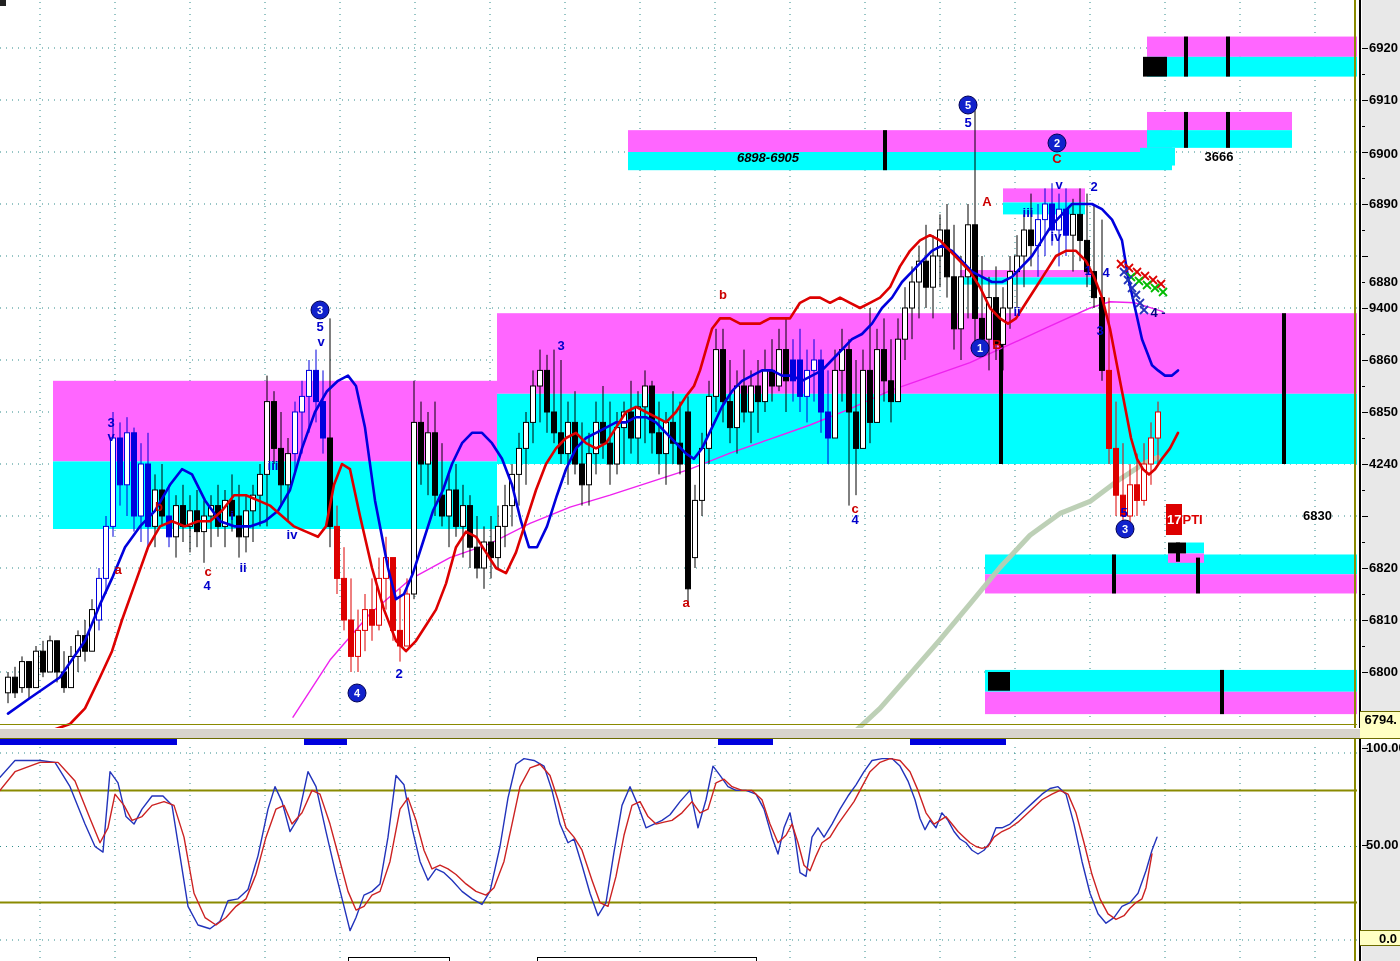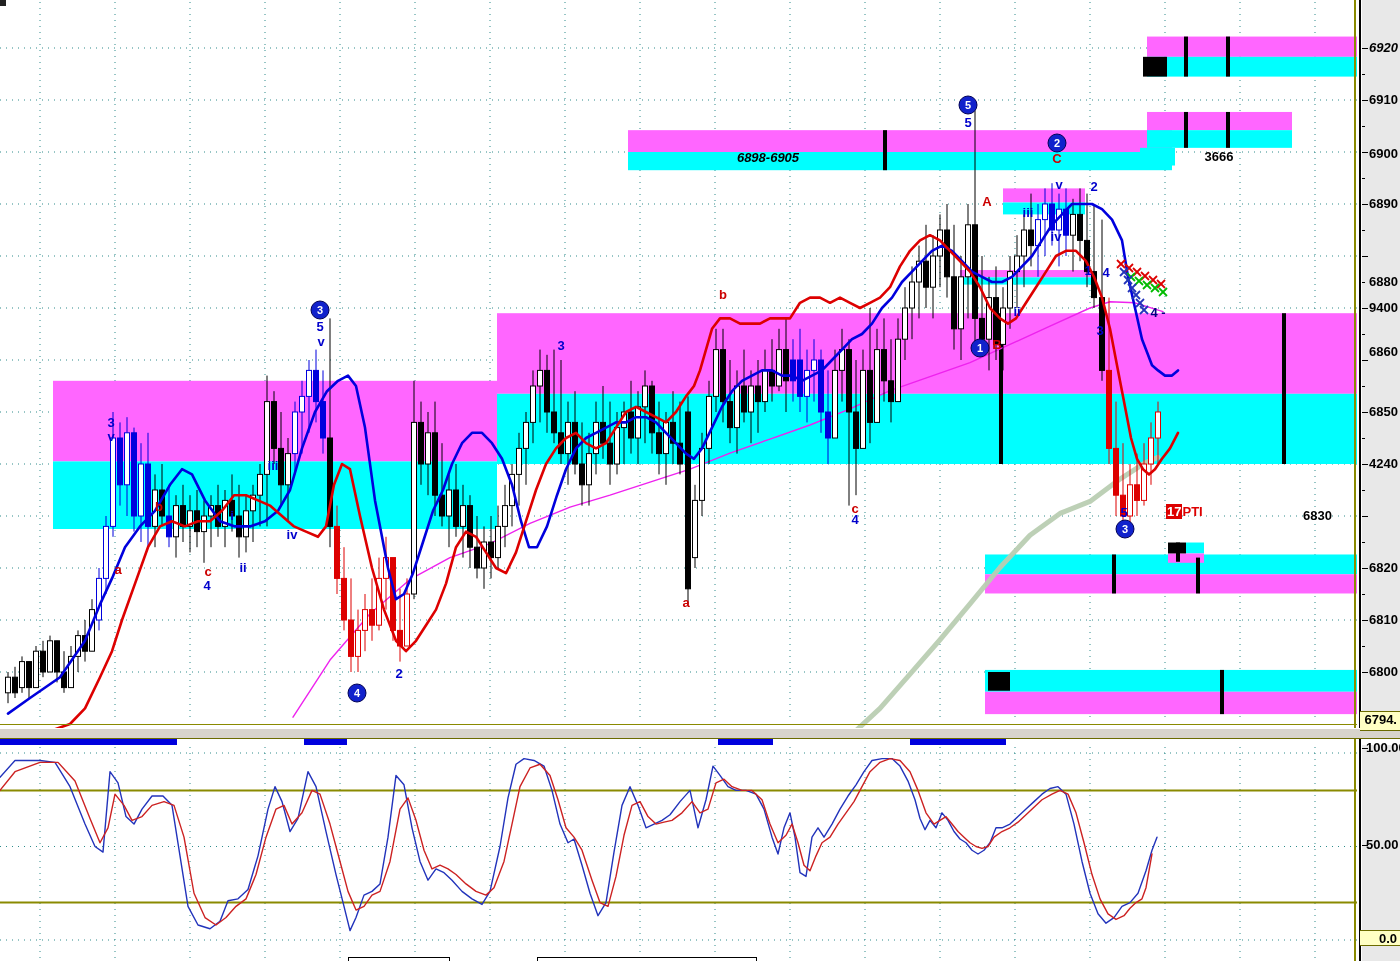--- a/index.html
+++ b/index.html
@@ -21,21 +21,21 @@
   #separator{position:absolute;left:0;top:728px;width:1400px;height:9px;background:#d8d4cc;
              border-top:1px solid #ffffff;border-bottom:1px solid #6b6b00;}
   .blue-seg{position:absolute;top:739px;height:6px;background:#0000dd;}
   
   .wl{position:absolute;transform:translate(-50%,-50%);font-size:13px;font-weight:bold;line-height:1;white-space:nowrap;}
   .wl.blue{color:#0000cc;} .wl.red{color:#cc0000;} .wl.navy{color:#000080;}
   .wl.circle{width:17px;height:17px;background:#1122cc;border:1px solid #000055;border-radius:50%;
              color:#fff;font-size:11px;display:flex;align-items:center;justify-content:center;}
   .zone-label{position:absolute;transform:translate(-50%,-50%);color:#000;font-size:13px;font-weight:bold;white-space:nowrap;}
   #pti{position:absolute;left:1166px;top:504px;display:flex;align-items:center;font-size:13px;font-weight:bold;}
-  #pti .num{background:#dd0000;color:#ffffff;padding:0 1px;}
+  #pti .num{background:#dd0000;color:#ffffff;padding:8px 1px;}
   #pti .txt{color:#dd0000;}
   #corner-mark{position:absolute;left:0;top:0;width:6px;height:6px;background:#222;}
   .bbox{position:absolute;top:957px;height:8px;background:#fff;border:1px solid #000;}
 </style>
 </head>
 <body>
 
 <div id="root">
   <svg id="main-svg" width="1400" height="961">
       <line x1="0" y1="48" x2="1357" y2="48" stroke="#2e8b8b" stroke-width="1" stroke-dasharray="1 5"></line>
@@ -508,21 +508,21 @@
   <div id="separator"></div>
 
   <div class="zone-label" style="left:768px;top:157px;font-style:italic;">6898-6905</div>
   <div class="zone-label" style="left:1219px;top:156px;">3666</div>
 
   <div id="pti">
     <span class="num">17</span>
     <span class="txt">PTI</span>
   </div>
 
-  <div class="ylw-box" style="top:711px;height:20px;line-height:15px;">6794.</div>
+  <div class="ylw-box" style="top:711px;height:28px;line-height:15px;">6794.</div>
   <div class="ylw-box" style="top:930px;height:16px;line-height:15px;">0.0</div>
 
   <div id="corner-mark"></div>
   <div id="overlay">
       <div class="wl blue" style="left: 111px; top: 422px;">3</div>
       <div class="wl blue" style="left: 111px; top: 436px;">v</div>
       <div class="wl red" style="left: 118px; top: 569px;">a</div>
       <div class="wl red" style="left: 159px; top: 506px;">b</div>
       <div class="wl red" style="left: 208px; top: 571px;">c</div>
       <div class="wl blue" style="left: 207px; top: 585px;">4</div>
@@ -552,39 +552,39 @@
       <div class="wl blue" style="left: 1059px; top: 184px;">v</div>
       <div class="wl blue" style="left: 1056px; top: 236px;">iv</div>
       <div class="wl blue" style="left: 1094px; top: 186px;">2</div>
       <div class="wl blue" style="left: 1088px; top: 270px;">1</div>
       <div class="wl blue" style="left: 1106px; top: 272px;">4</div>
       <div class="wl blue" style="left: 1100px; top: 330px;">3</div>
       <div class="wl blue" style="left: 1124px; top: 512px;">5</div>
       <div class="wl circle" style="left: 1125px; top: 529px;">3</div>
       <div class="wl navy" style="left: 1158px; top: 312px;">4 -</div>
     </div>
-<div class="tick-label" style="left: 1369px; top: 40px; font-style: italic;">6920</div>
+<div class="tick-label" style="left: 1369px; top: 40px;">6920</div>
     <div class="tick-dash" style="left: 1362px; top: 48px;"></div>
     <div class="minor-dash" style="left: 1362px; top: 74px;"></div>
     <div class="tick-label" style="left: 1369px; top: 92px;">6910</div>
     <div class="tick-dash" style="left: 1362px; top: 100px;"></div>
     <div class="minor-dash" style="left: 1362px; top: 126px;"></div>
     <div class="tick-label" style="left: 1369px; top: 146px;">6900</div>
     <div class="tick-dash" style="left: 1362px; top: 152px;"></div>
     <div class="minor-dash" style="left: 1362px; top: 178px;"></div>
     <div class="tick-label" style="left: 1369px; top: 196px;">6890</div>
     <div class="tick-dash" style="left: 1362px; top: 204px;"></div>
     <div class="minor-dash" style="left: 1362px; top: 230px;"></div>
     <div class="tick-label" style="left: 1369px; top: 256px; margin-top: 18px;">6880</div>
     <div class="tick-dash" style="left: 1362px; top: 256px;"></div>
     <div class="minor-dash" style="left: 1362px; top: 282px;"></div>
     <div class="tick-label" style="left: 1369px; top: 300px;">9400</div>
     <div class="tick-dash" style="left: 1362px; top: 308px;"></div>
     <div class="minor-dash" style="left: 1362px; top: 334px;"></div>
-    <div class="tick-label" style="left: 1369px; top: 344px;">6860</div>
+    <div class="tick-label" style="left: 1369px; top: 352px;">6860</div>
     <div class="tick-dash" style="left: 1362px; top: 360px;"></div>
     <div class="minor-dash" style="left: 1362px; top: 386px;"></div>
     <div class="tick-label" style="left: 1369px; top: 404px;">6850</div>
     <div class="tick-dash" style="left: 1362px; top: 412px;"></div>
     <div class="minor-dash" style="left: 1362px; top: 438px;"></div>
     <div class="tick-label" style="left: 1369px; top: 456px;">4240</div>
     <div class="tick-dash" style="left: 1362px; top: 464px;"></div>
     <div class="minor-dash" style="left: 1362px; top: 490px;"></div>
     <div class="tick-label" style="left: 1303px; top: 508px;">6830</div>
     <div class="tick-dash" style="left: 1362px; top: 516px;"></div>

